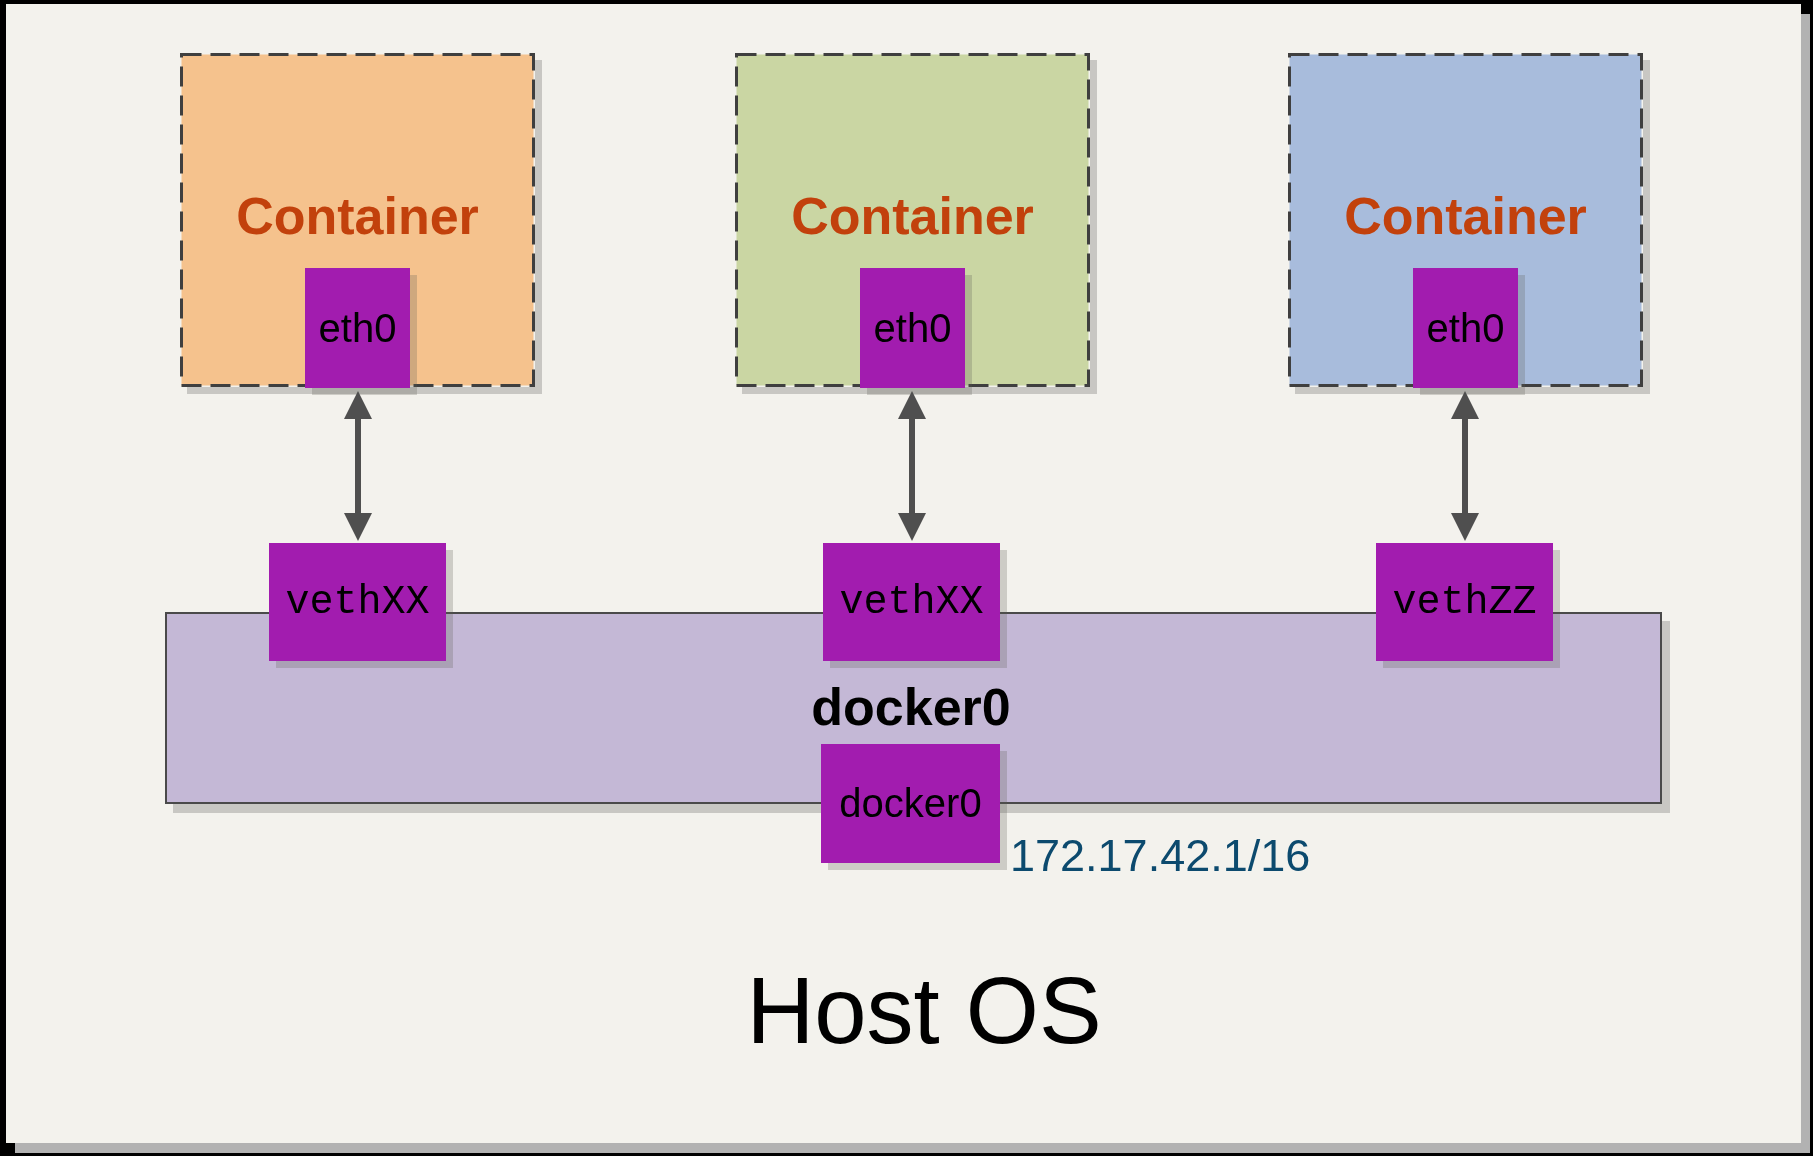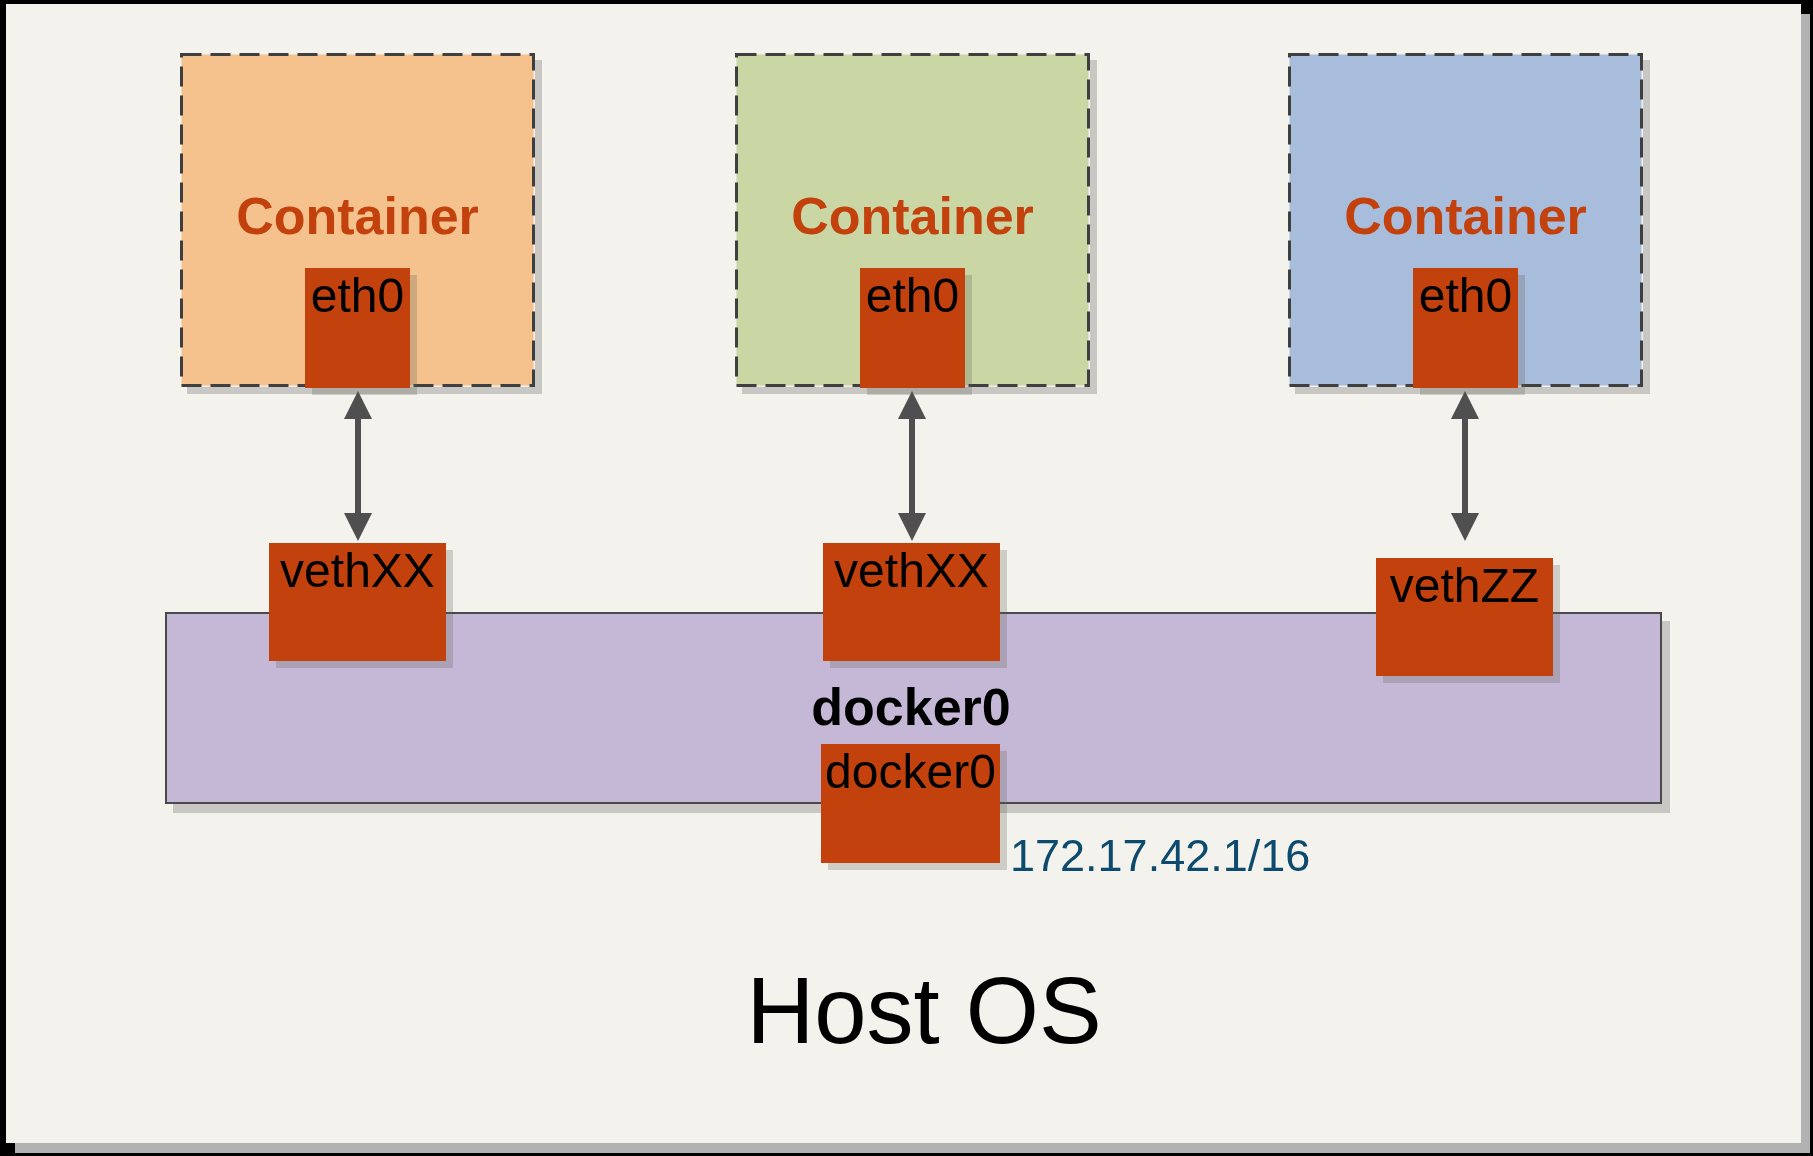--- a/index.html
+++ b/index.html
@@ -31,37 +31,38 @@
     text-align: center;
     font-size: 52px; font-weight: bold; color: #c2410c;
     line-height: 52px;
   }
   .c1 { left: 174px; }
   .c2 { left: 729px; }
   .c3 { left: 1282px; }
   
   .ybox {
     position: absolute;
-    background: #c2410c;
+    background: #a21caf;
     box-shadow: 7px 7px 0 rgba(90,90,85,0.25);
-    display: flex; justify-content: center;
-    font-size: 48px; color: #000;
+    display: flex; align-items: center; justify-content: center;
+    font-size: 40px; color: #000;
   }
   .eth {
     left: 125px; top: 215px;
     width: 105px; height: 120px;
   }
   .veth {
     top: 539px;
     width: 177px; height: 118px;
     z-index: 5;
+    font-family: Liberation Mono, monospace;
   }
   .veth.v1 { left: 263px; }
   .veth.v2 { left: 817px; }
-  .veth.v3 { left: 1370px; margin-top: 15px; }
+  .veth.v3 { left: 1370px; }
   
   .arrow {
     position: absolute;
     top: 387px;
     width: 30px; height: 150px;
     z-index: 4;
   }
   .arrow.a1 { left: 337px; }
   .arrow.a2 { left: 891px; }
   .arrow.a3 { left: 1444px; }

